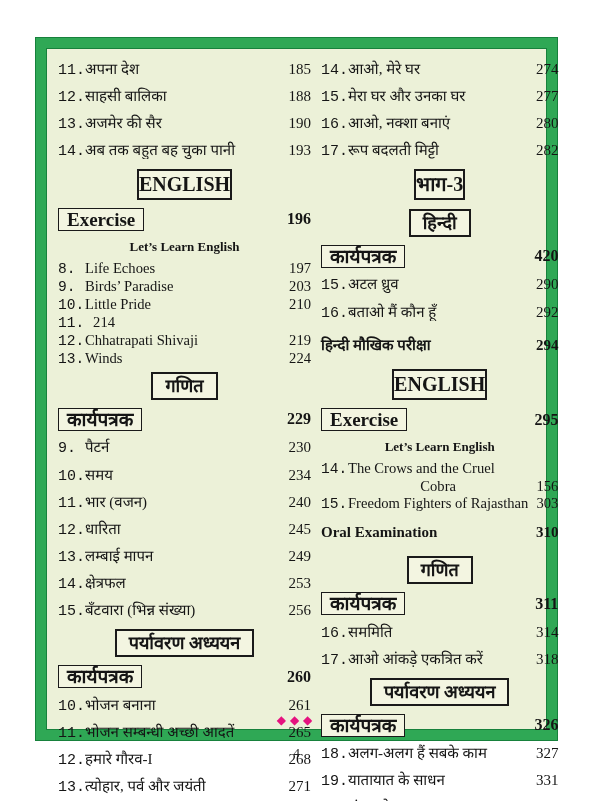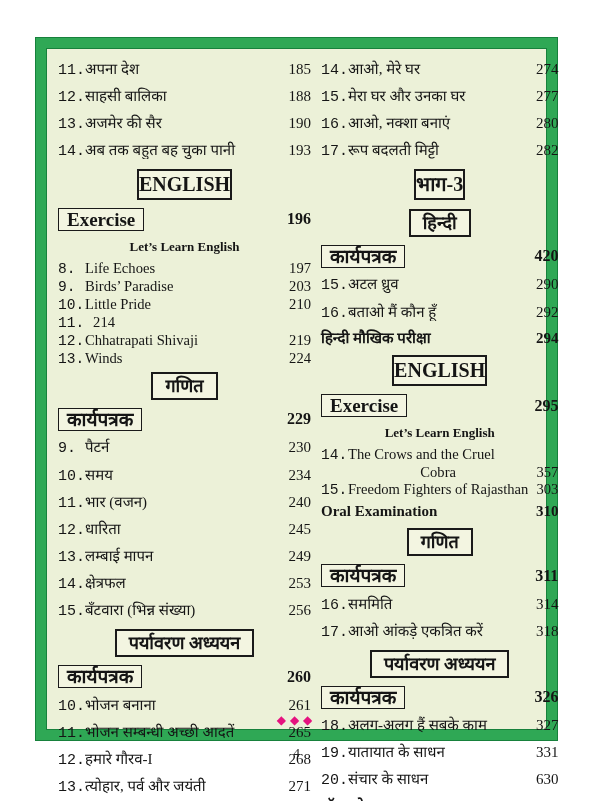--- a/index.html
+++ b/index.html
@@ -51,21 +51,21 @@
   .row.box-page{display:flex;align-items:center;justify-content:space-between;margin:3px 0 4px;}
   .row.box-page .hbox-sm{
     display:inline-block;border:1.5px solid #1a1a1a;background:var(--box-fill);
     padding:0 8px;font-weight:700;font-size:19px;line-height:21px;
   }
   .row.box-page .pg{font-weight:700;font-size:16px;}
 
   .row.center-bold{text-align:center;font-weight:700;font-size:13px;line-height:20px;margin:2px 0 3px;}
 
   .row.bold-page{display:flex;align-items:baseline;justify-content:space-between;
-    font-weight:700;font-size:15px;line-height:19px;margin:3px 0;}
+    font-weight:700;font-size:15px;line-height:19px;margin:10px 0;}
   .row.bold-page .pg{font-weight:700;text-align:right;}
 
   .ornament{
     position:absolute;left:0;right:0;bottom:3px;text-align:center;
     color:var(--diamond-pink);font-size:12px;letter-spacing:4px;
     font-family:"DejaVu Sans",sans-serif;
   }
   .page-num{
     position:absolute;left:36px;top:745px;width:521px;text-align:center;
     font-size:13.5px;color:#222;
@@ -301,21 +301,21 @@
           </div>
           <div class="row center-bold en"><span>Let’s Learn English</span></div>
           <div class="row item2 en">
             <div class="line">
               <span class="num">14.</span>
               <span class="title">The Crows and the Cruel</span>
             </div>
             <div class="line line2">
               <span class="num"></span>
               <span class="title">Cobra</span>
-              <span class="pg">357</span>
+              <span class="pg">156</span>
             </div>
           </div>
           <div class="row item en">
             <div class="line">
               <span class="num">15.</span>
               <span class="title">Freedom Fighters of Rajasthan</span>
               <span class="pg">303</span>
             </div>
           </div>
           <div class="row bold-page en">

